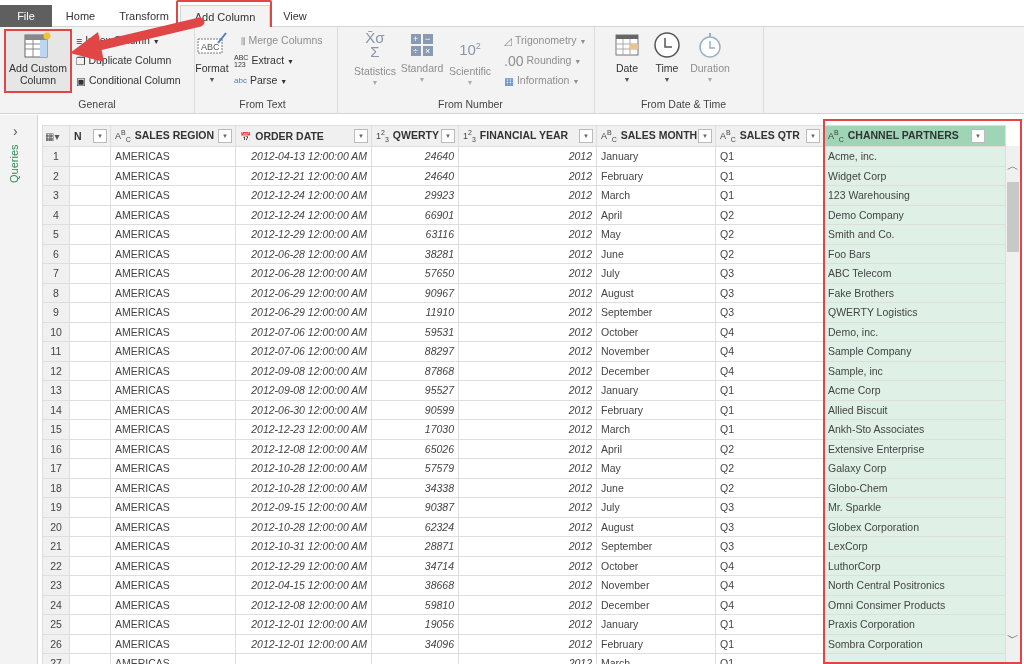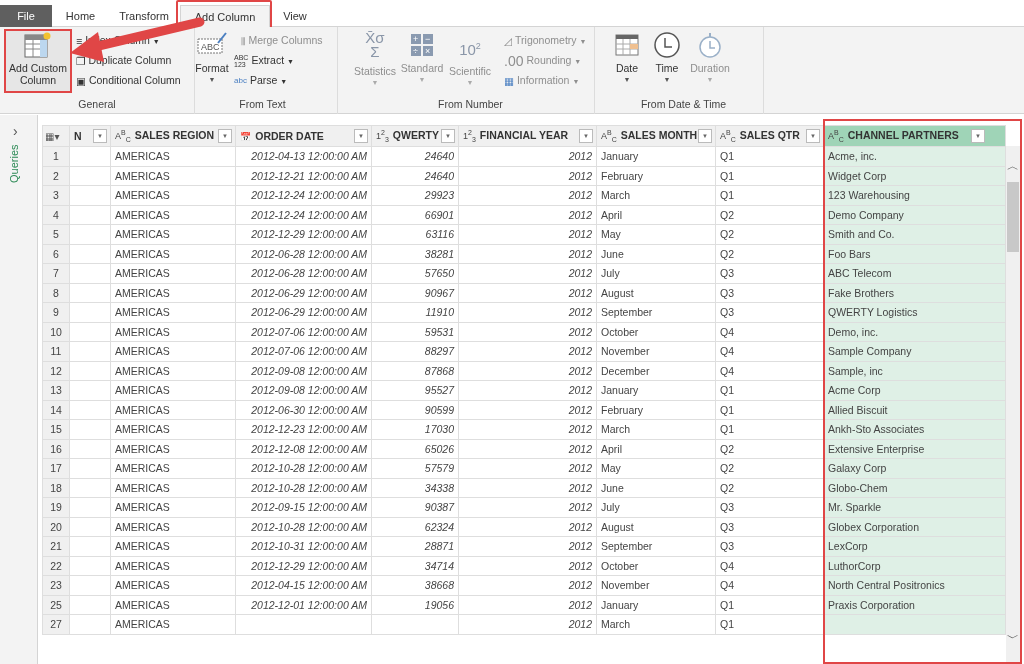--- a/index.html
+++ b/index.html
@@ -481,29 +481,51 @@
           <td></td>
           <td>AMERICAS</td>
           <td class="date">2012-04-15 12:00:00 AM</td>
           <td class="num">38668</td>
           <td class="plain-num">2012</td>
           <td>November</td>
           <td>Q4</td>
           <td class="cp">North Central Positronics</td>
         </tr>
         <tr>
+          <td class="rn">24</td>
+          <td></td>
+          <td>AMERICAS</td>
+          <td class="date">2012-12-08 12:00:00 AM</td>
+          <td class="num">59810</td>
+          <td class="plain-num">2012</td>
+          <td>December</td>
+          <td>Q4</td>
+          <td class="cp">Omni Consimer Products</td>
+        </tr>
+        <tr>
           <td class="rn">25</td>
           <td></td>
           <td>AMERICAS</td>
           <td class="date">2012-12-01 12:00:00 AM</td>
           <td class="num">19056</td>
           <td class="plain-num">2012</td>
           <td>January</td>
           <td>Q1</td>
           <td class="cp">Praxis Corporation</td>
+        </tr>
+        <tr>
+          <td class="rn">26</td>
+          <td></td>
+          <td>AMERICAS</td>
+          <td class="date">2012-12-01 12:00:00 AM</td>
+          <td class="num">34096</td>
+          <td class="plain-num">2012</td>
+          <td>February</td>
+          <td>Q1</td>
+          <td class="cp">Sombra Corporation</td>
         </tr>
         <tr>
           <td class="rn">27</td>
           <td></td>
           <td>AMERICAS</td>
           <td class="date"></td>
           <td class="num"></td>
           <td class="plain-num">2012</td>
           <td>March</td>
           <td>Q1</td>

